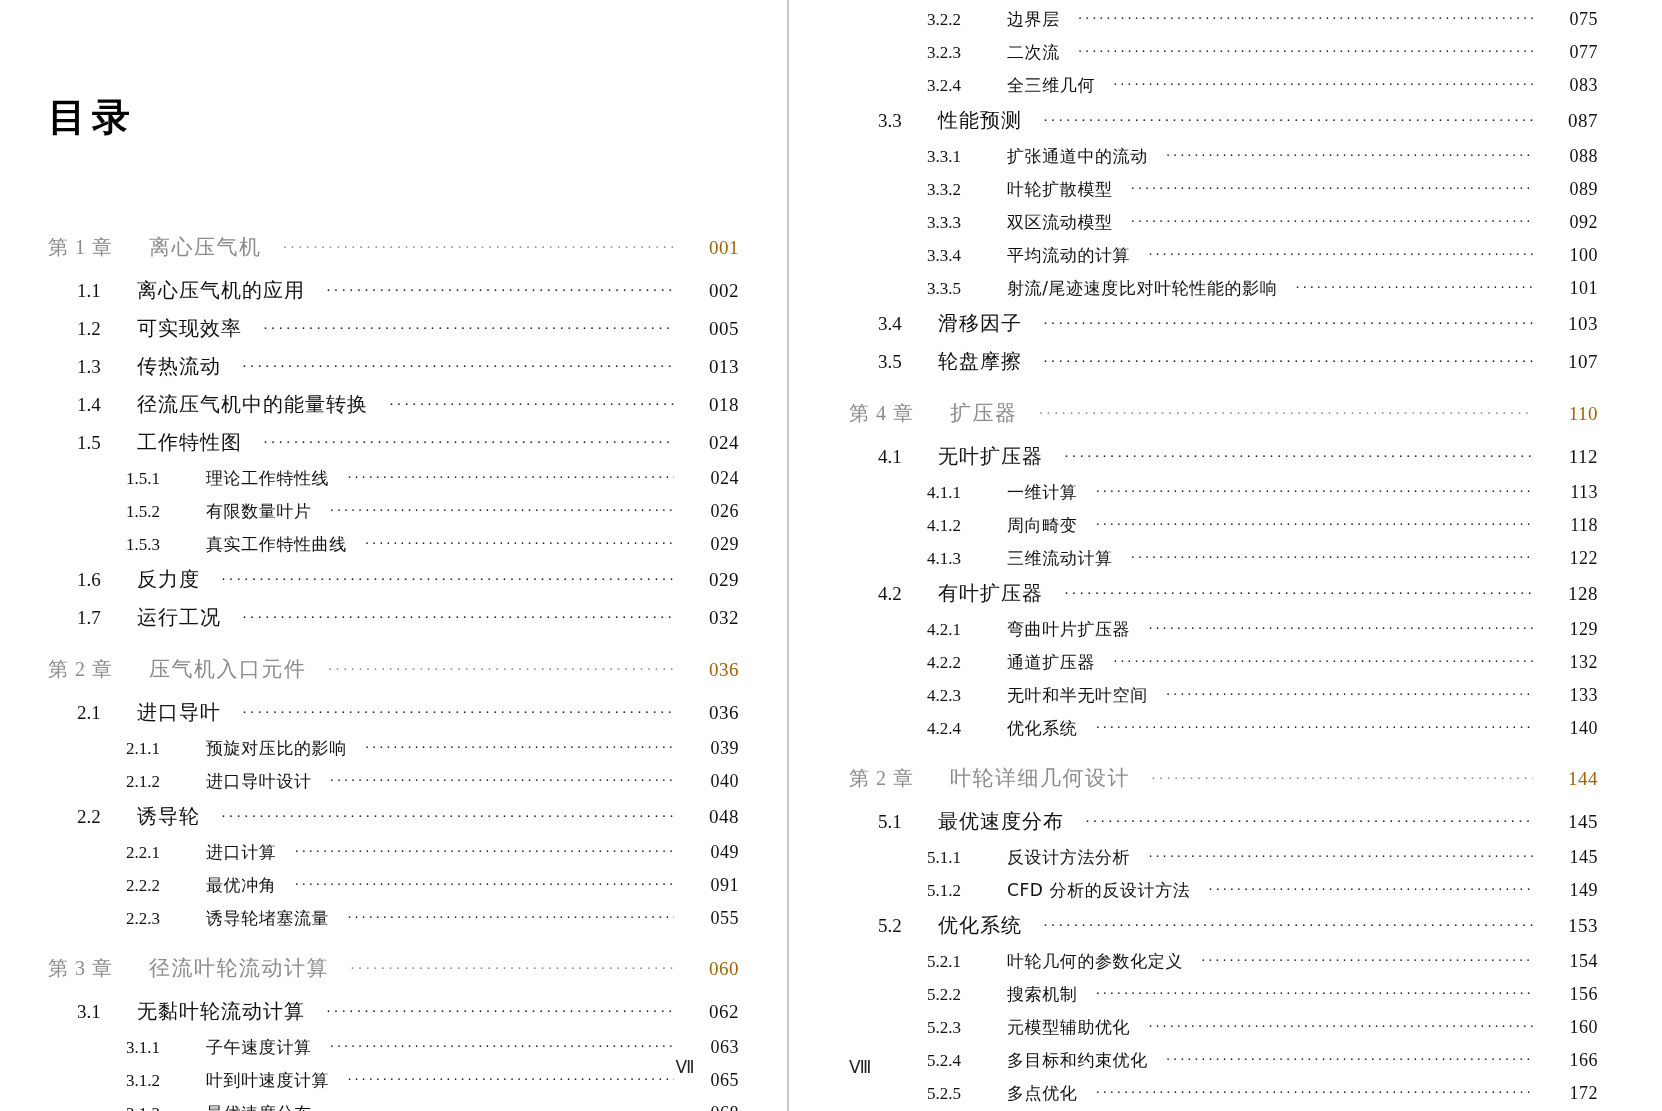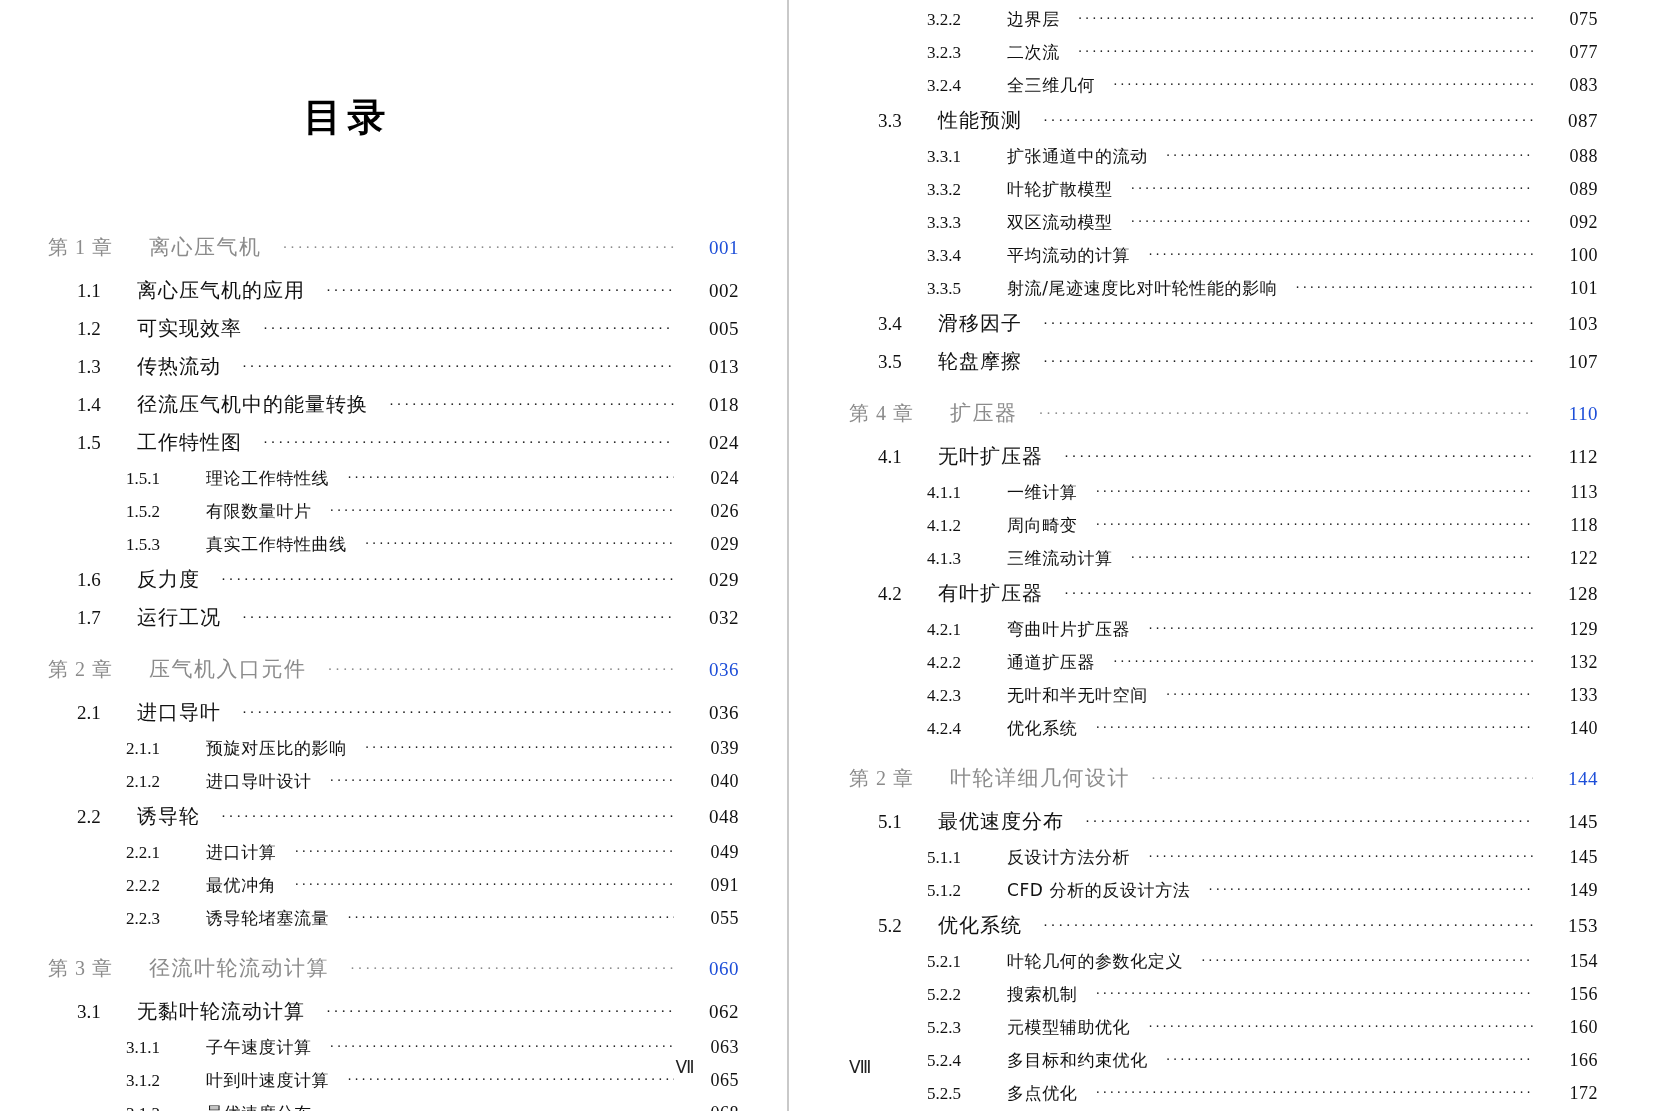--- a/index.html
+++ b/index.html
@@ -35,21 +35,21 @@
 
   .page {
     position: relative;
     height: 1111px;
     box-sizing: border-box;
   }
   .page-left  { width: 787px; padding: 0 48px 0 48px; }
   .page-right { width: 875px; padding: 0 64px 0 62px; }
 
   .toc-title {
-    text-align: center;
+    text-align: left;
     font-weight: bold;
     font-size: 38px;
     letter-spacing: 6px;
     margin: 0;
     padding-top: 98px;
     padding-right: 92px;
     line-height: 1;
     color: #000;
   }
 
@@ -93,21 +93,21 @@
   
   .lvl1 {
     color: #8b8b8b;
     font-size: 20px;
     margin-top: 24px;
     margin-bottom: 16px;
   }
   .lvl1 .num { font-size: 20px; letter-spacing: 1px; margin-right: 20px; }
   .lvl1 .label { font-size: 21px; letter-spacing: 1.5px; }
   .lvl1 .leader { color: #8b8b8b; }
-  .lvl1 .page-no { color: #1d4ed8; font-size: 19px; width: 46px; }
+  .lvl1 .page-no { color: #a16207; font-size: 19px; width: 46px; }
 
   
   .lvl2 {
     font-size: 19px;
     padding-left: 29px;
     margin-bottom: 11px;
     color: #111;
   }
   .lvl2 .num { font-size: 19px; width: 44px; }
   .lvl2 .label { font-size: 20px; letter-spacing: 1px; }

